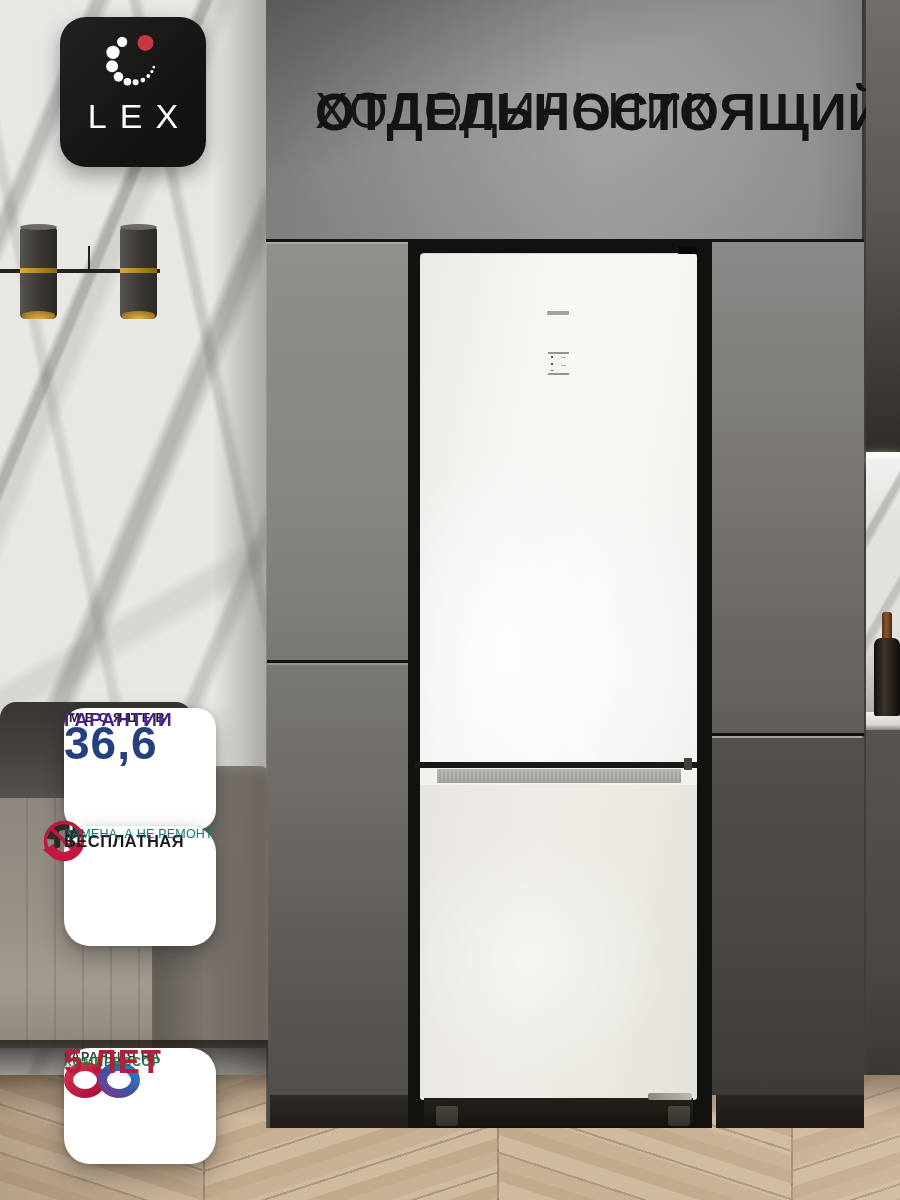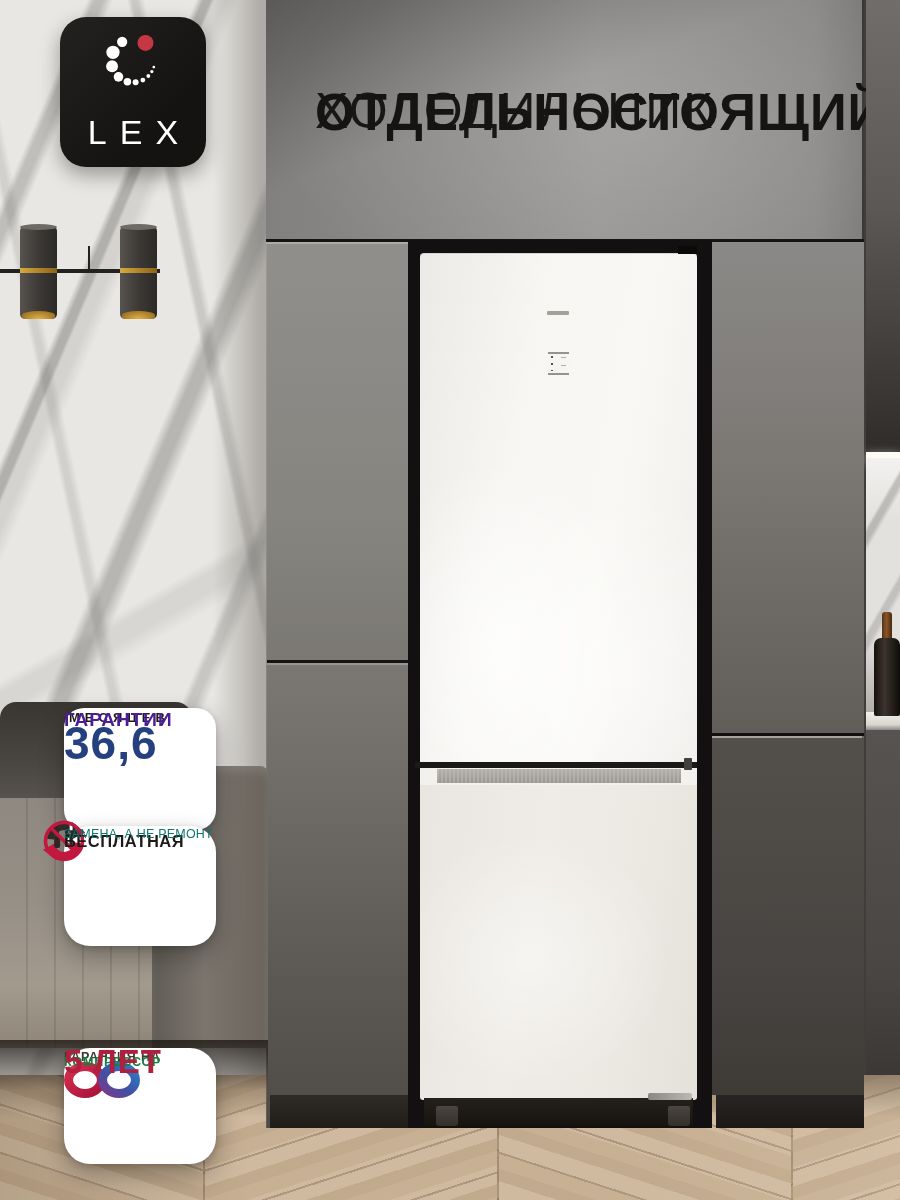--- a/index.html
+++ b/index.html
@@ -144,21 +144,21 @@
   .sofa-shadow{left:0;top:1040px;width:268px;height:50px;z-index:5;
     background:linear-gradient(180deg, rgba(28,23,18,.78), rgba(28,23,18,0));}
   .sofa-leg{left:150px;top:1094px;width:17px;height:32px;z-index:5;border-radius:2px 2px 5px 5px;
     background:linear-gradient(90deg,#9d8564,#6f5a40);}
 
   
   .lex-badge{left:60px;top:17px;width:146px;height:150px;z-index:8;border-radius:26px;
     background:linear-gradient(135deg,#232220,#141312 70%);
     box-shadow:0 8px 20px rgba(0,0,0,.35);}
   .lex-dots{left:41px;top:14px;width:64px;height:64px;}
-  .lex-text{left:0;top:96px;width:146px;text-align:center;color:#ffffff;
+  .lex-text{left:0;top:80px;width:146px;text-align:center;color:#ffffff;
     font-size:34px;font-weight:500;letter-spacing:13px;text-indent:13px;}
 
   
   .pbadge{left:64px;width:152px;z-index:8;border-radius:26px;background:#ffffff;
     box-shadow:0 10px 24px rgba(20,18,16,.32), 0 2px 6px rgba(20,18,16,.18);
     text-align:center;}
   .b1{top:708px;height:122px;border-radius:20px;}
   .b2{top:826px;height:120px;}
   .b3{top:1048px;height:116px;}
   .b1 .val{position:relative;display:block;margin-top:10px;font-size:46px;line-height:50px;font-weight:800;letter-spacing:1px;color:#24407e;}

